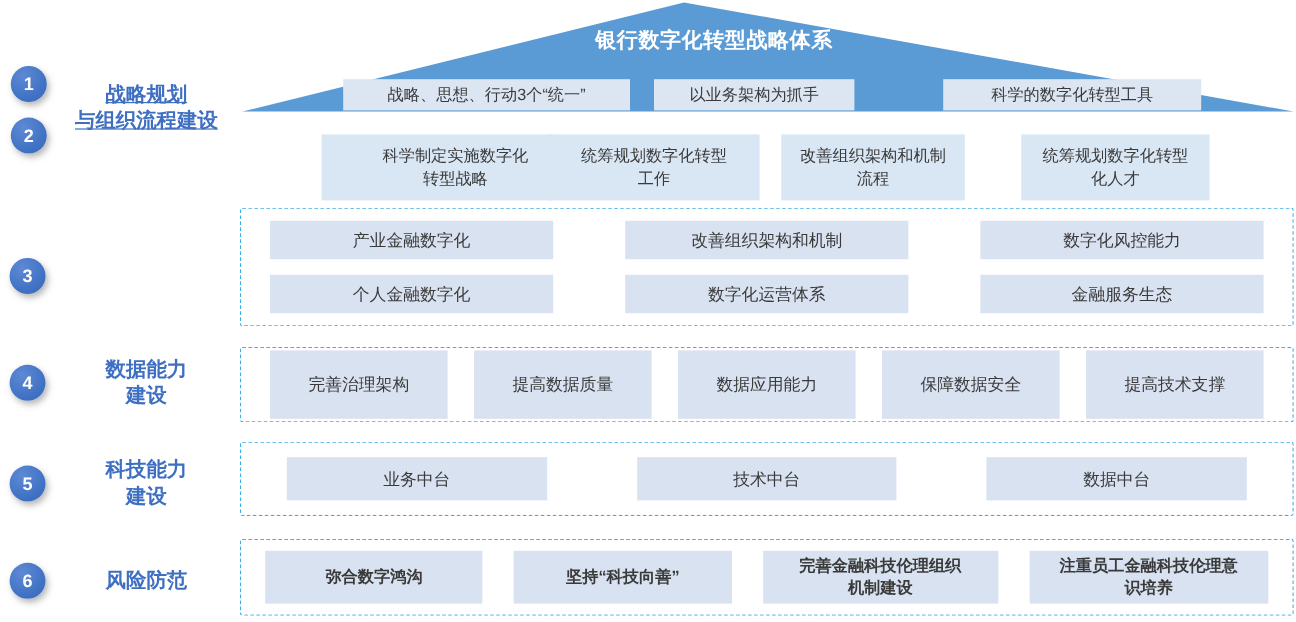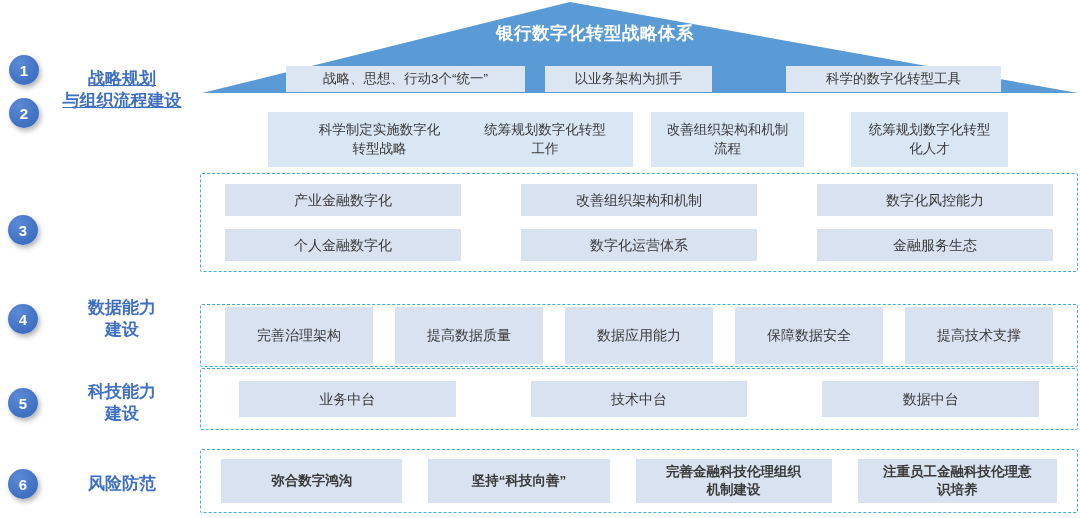--- a/index.html
+++ b/index.html
@@ -43,21 +43,21 @@
     position:absolute; left:200px; width:878px; box-sizing:border-box;
     border:1.5px dashed #41ACE6; border-radius:2px; display:grid;
   }
   .pillar-box {
     background:#D9E2F1; color:#3A3A3A; font-size:14px; line-height:1.3;
     display:flex; align-items:center; justify-content:center;
     text-align:center; white-space:pre-line;
   }
   #business-grid { top:173px; height:99px; grid-template-columns:1fr 1fr 1fr;
     column-gap:60px; row-gap:13px; padding:10px 24px; }
-  #data-grid { top:304px; height:63px; grid-template-columns:repeat(5,1fr);
+  #data-grid { top:289px; height:63px; grid-template-columns:repeat(5,1fr);
     column-gap:22px; padding:2px 24px; }
   #tech-grid { top:368px; height:62px; grid-template-columns:1fr 1fr 1fr;
     column-gap:75px; padding:12px 38px; }
   #risk-grid { top:449px; height:64px; grid-template-columns:1fr 1fr 1.08fr 1.1fr;
     column-gap:26px; padding:9px 20px;font-weight:bold; }
   #risk-grid .pillar-box { font-size:13.5px; }
 </style>
 </head>
 <body>
 

